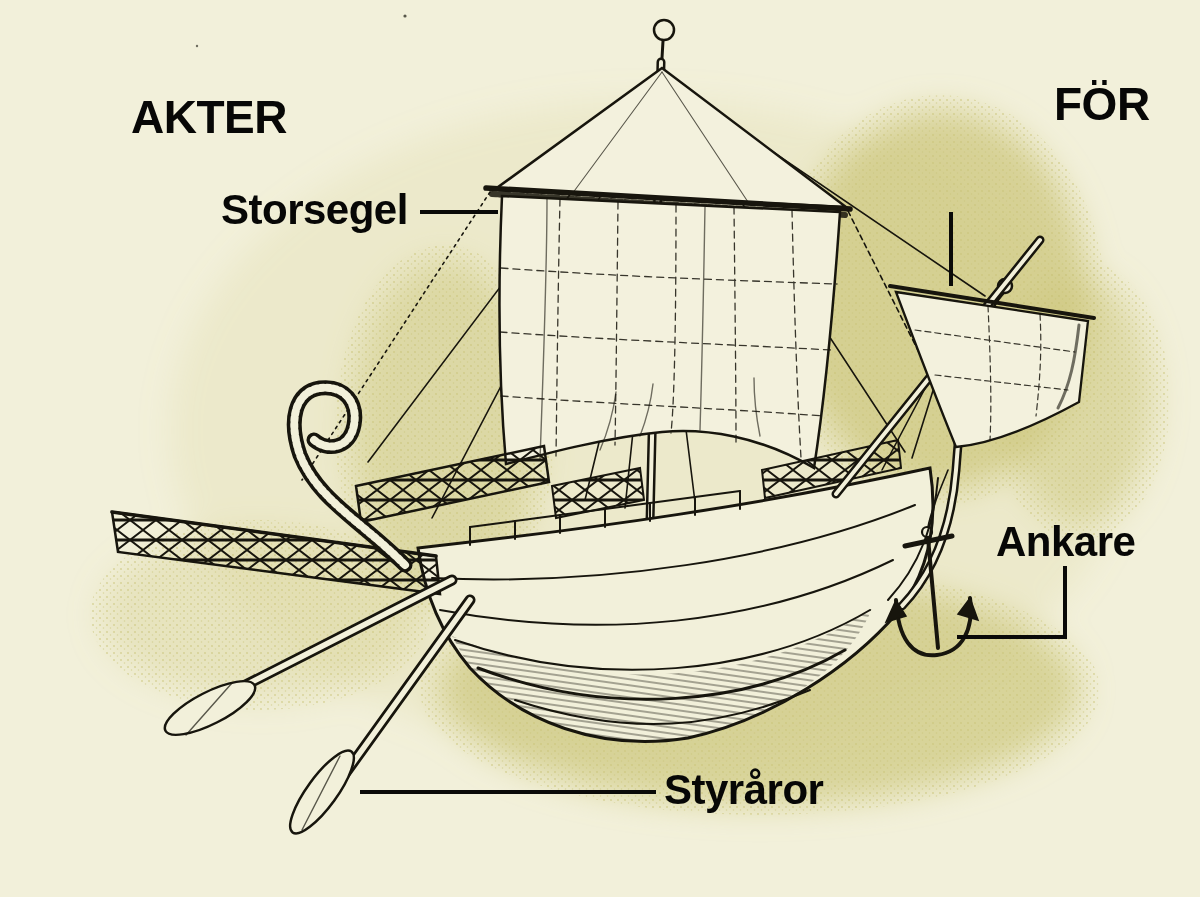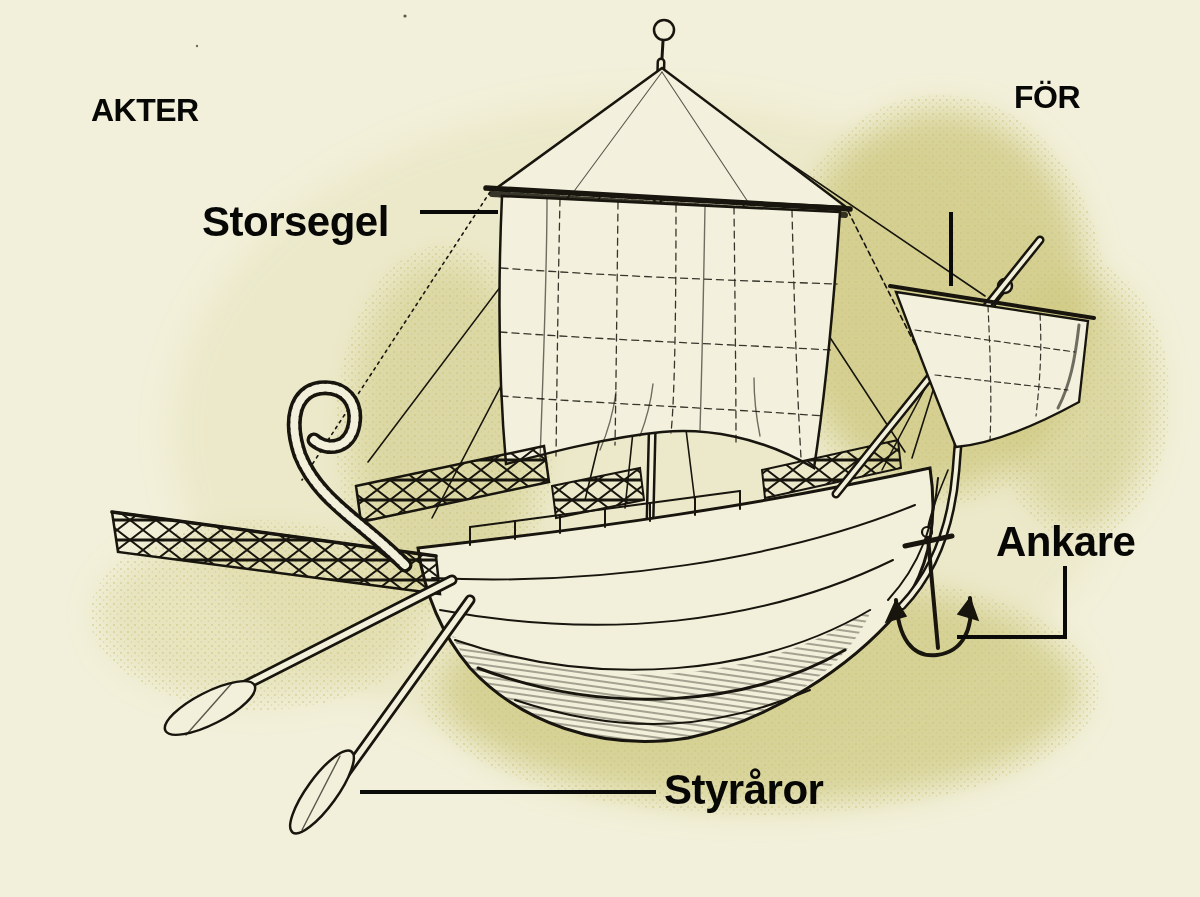--- a/index.html
+++ b/index.html
@@ -6,25 +6,25 @@
   .stage{
     position:relative;width:1200px;height:897px;overflow:hidden;
     background:#f2f0da;
     font-family:"Liberation Sans", sans-serif;
   }
   .stage svg{position:absolute;left:0;top:0;}
   .lbl{
     position:absolute;color:#070706;font-weight:700;line-height:1;
     letter-spacing:-0.5px;white-space:nowrap;user-select:none;
   }
-  .lbl.big{font-size:32px;}
+  .lbl.big{font-size:46px;margin-left:40px;}
   .lbl.part{font-size:42px;}
   #lbl-akter{left:91px;top:94px;}
   #lbl-for{left:1014px;top:81px;}
-  #lbl-storsegel{left:202px;top:189px;margin-top:12px;}
+  #lbl-storsegel{left:221px;top:189px;}
   #lbl-forsegel{left:866px;top:162px;}
   #lbl-ankare{left:996px;top:521px;}
   #lbl-styraror{left:664px;top:769px;}
   .leader{position:absolute;background:#0a0a08;}
   #lead-storsegel{left:420px;top:210px;width:78px;height:4px;}
   #lead-forsegel{left:949px;top:212px;width:4px;height:74px;}
   #lead-styraror{left:360px;top:790px;width:296px;height:4px;}
   #lead-ankare{
     left:957px;top:566px;width:106px;height:69px;background:transparent;
     border-right:4px solid #0a0a08;border-bottom:4px solid #0a0a08;

